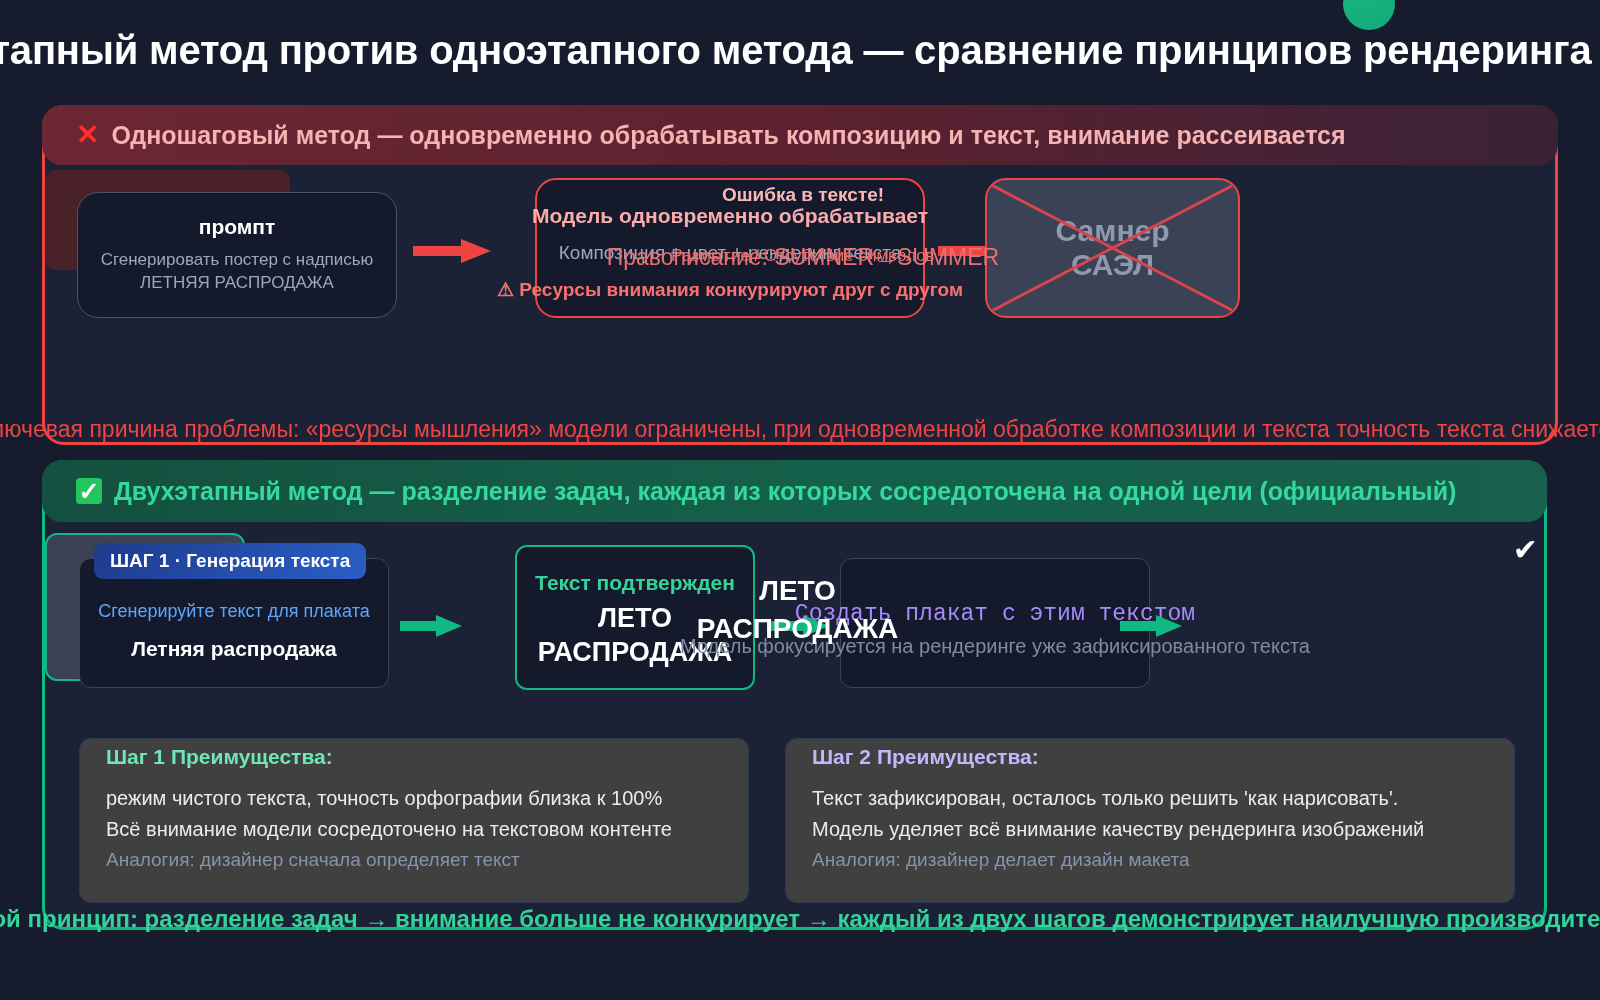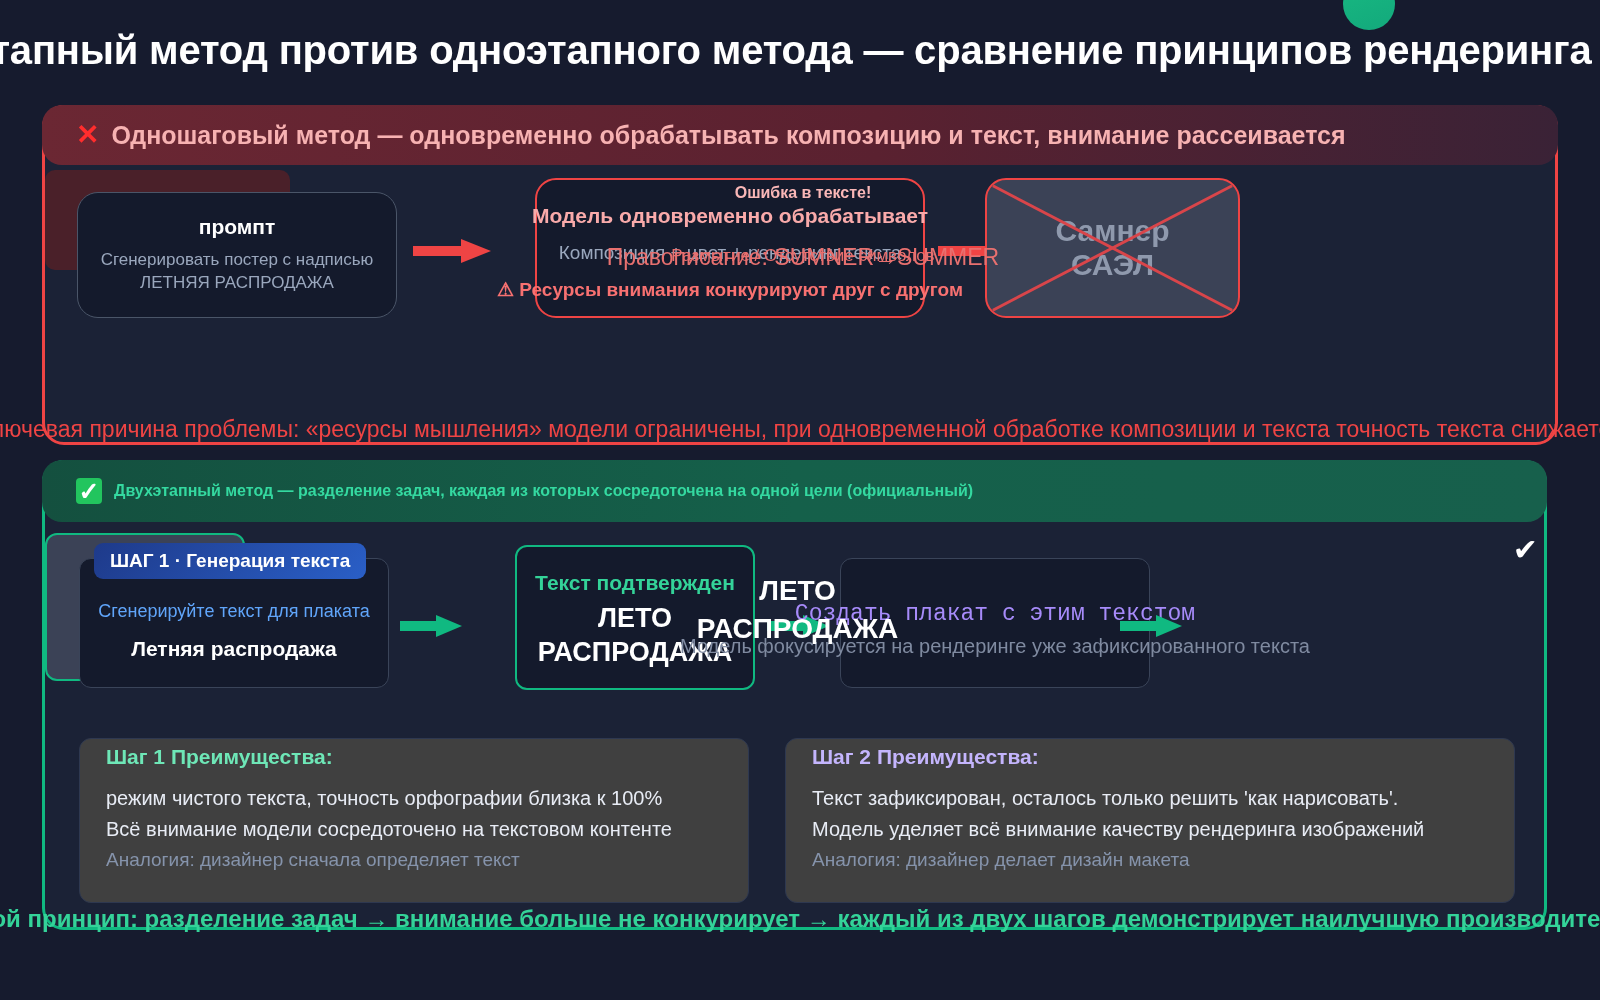--- a/index.html
+++ b/index.html
@@ -179,21 +179,21 @@
     left: 1225px;
     top: 28px;
     width: 245px;
     height: 100px;
     background: #4a2029;
     border-radius: 10px;
     overflow: visible;
   }
   .card-error .e1 {
     position: absolute; top: 14px; left: 50%; transform: translateX(-50%);
-    font-size: 16px; font-weight: 700; color: #f9b7b7; white-space: nowrap;
+    font-size: 19px; font-weight: 700; color: #f9b7b7; white-space: nowrap;
   }
   .card-error .e2 {
     position: absolute; top: 50px; left: 50%; transform: translateX(-50%);
     font-size: 23px; color: #e8706f; white-space: nowrap; margin-top: 24px;
   }
   .card-error .e3 {
     position: absolute; top: 76px; left: 50%; transform: translateX(-50%);
     font-size: 17px; color: #e8706f; white-space: nowrap;
   }
 
@@ -233,21 +233,21 @@
     width: 1505px;
     height: 62px;
     border-radius: 20px;
     background: linear-gradient(90deg, #14503f 0%, #15604a 50%, #17604c 100%);
     display: flex;
     align-items: center;
     padding-left: 34px;
     overflow: hidden;
   }
   .section-green-header .hdr-text {
-    font-size: 16px;
+    font-size: 25px;
     font-weight: 700;
     color: #34d9a0;
     white-space: nowrap;
     font-family: "Liberation Sans Narrow", "Liberation Sans", sans-serif;
   }
 
   .green-flow {
     position: absolute;
     left: 0; top: 70px;
     width: 1505px;

